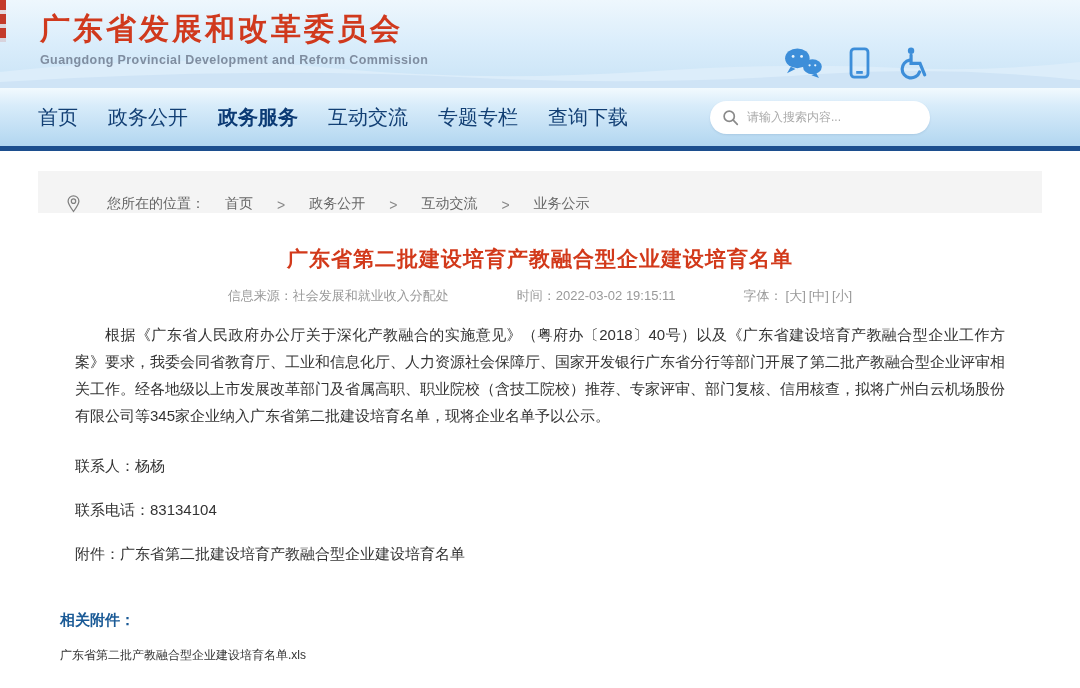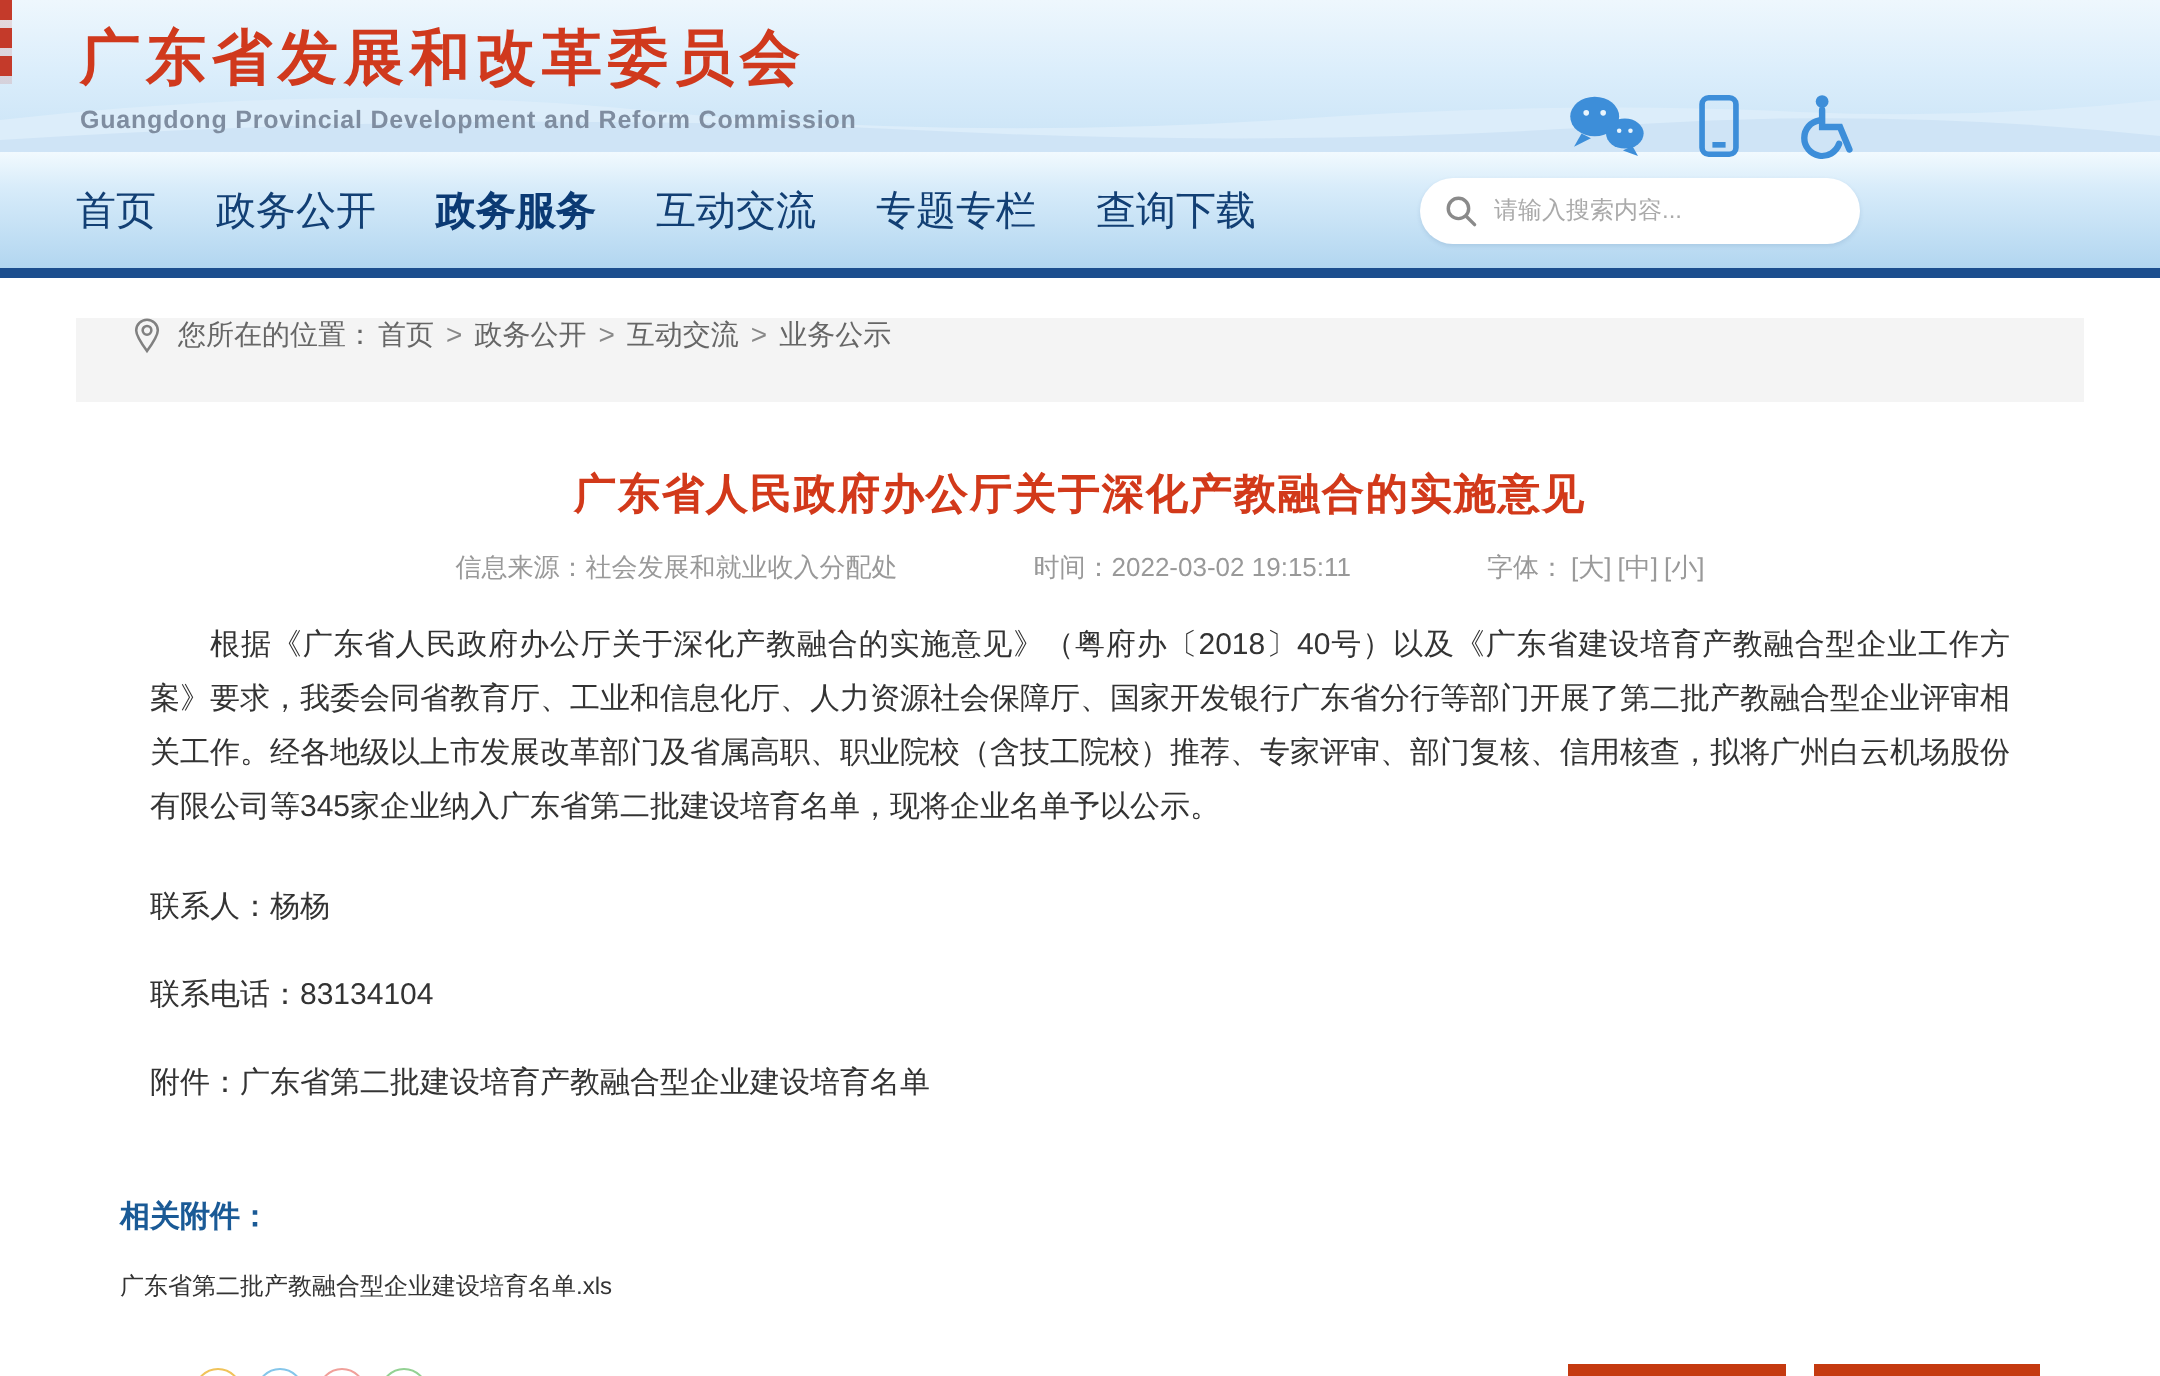--- a/index.html
+++ b/index.html
@@ -3,21 +3,21 @@
 <meta charset="utf-8">
 <style>
   * { box-sizing: border-box; margin: 0; padding: 0; }
   html,body { width:1080px; height:688px; }
   body {
     font-family: "Liberation Sans", "DejaVu Sans", sans-serif;
     background:#fff; position:relative; overflow:hidden;
   }
 
   
-  .header { position:relative; height:76px;
+  .header { position:relative; height:88px;
     background:linear-gradient(180deg,#eef7fd 0%,#daedfb 50%,#c9e3f6 100%); }
   .mountains { position:absolute; left:0; bottom:0; width:1080px; height:46px; }
   .edge-artifact { position:absolute; left:0; top:0; width:6px; height:42px;
     background:repeating-linear-gradient(180deg,#c43a2a 0 10px,rgba(196,58,42,.15) 10px 14px); }
   .logo { position:absolute; left:40px; top:9px; }
   .logo-title { color:#d0391d; font-size:30px; font-weight:bold; letter-spacing:3px; }
   .logo-sub { color:#7f8da0; font-size:12.5px; font-weight:bold; margin-top:3px; letter-spacing:.4px; }
   .header-icons { position:absolute; right:152px; top:46px; display:flex; align-items:center; gap:26px; }
   .header-icons span { display:inline-flex; cursor:pointer; }
 
@@ -29,21 +29,21 @@
   .nav-item.active { font-weight:bold; color:#0b3a74;text-align:center; }
   .search-pill { margin-left:auto; margin-right:150px; width:220px; height:33px;
     background:#fff; border-radius:17px; display:flex; align-items:center; padding:0 12px; gap:8px;
     box-shadow:0 1px 2px rgba(60,100,150,.15); }
   .search-pill input { border:none; outline:none; flex:1; font-size:12px; color:#555; background:transparent;
     font-family:inherit; }
   .search-pill input::placeholder { color:#aaa; }
 
   
   .breadcrumb-bar { margin:20px 38px 0 38px; height:42px; background:#f4f4f4;
-    display:flex; align-items:flex-start; padding-left:28px; color:#666; font-size:14px; gap:2px; }
+    display:flex; align-items:flex-end; padding-left:28px; color:#666; font-size:14px; gap:20px; }
   .breadcrumb-bar .pin { display:inline-flex; margin-right:6px; }
   .crumb { color:#666; cursor:pointer; }
   .crumb-sep { color:#888; margin:0 4px; }
 
   
   .article { padding:0 60px; }
   .article-title { margin-top:32px; text-align:center; color:#d2391a; font-size:21px; font-weight:bold; letter-spacing:1px; }
   .article-meta { margin-top:14px; text-align:center; color:#999; font-size:13px; }
   .article-meta .seg { margin:0 34px; }
   .font-size-btn { cursor:pointer; margin-left:3px; }
@@ -143,21 +143,21 @@
   <span class="crumb">首页</span>
   <span class="crumb-sep">&gt;</span>
   <span class="crumb">政务公开</span>
   <span class="crumb-sep">&gt;</span>
   <span class="crumb">互动交流</span>
   <span class="crumb-sep">&gt;</span>
   <span class="crumb">业务公示</span>
 </div>
 
 <div class="article">
-  <div class="article-title">广东省人民政府办公厅关于深化产教融合的实施意见</div>
+  <div class="article-title">广东省第二批建设培育产教融合型企业建设培育名单</div>
   <div class="article-meta">
     <span class="seg"><span>信息来源：</span><span>社会发展和就业收入分配处</span></span><span class="seg"><span>时间：</span><span>2022-03-02 19:15:11</span></span><span class="seg"><span>字体：</span><span class="font-size-btn">[大]</span><span class="font-size-btn">[中]</span><span class="font-size-btn">[小]</span></span>
   </div>
   <p class="article-body">根据《广东省人民政府办公厅关于深化产教融合的实施意见》（粤府办〔2018〕40号）以及《广东省建设培育产教融合型企业工作方案》要求，我委会同省教育厅、工业和信息化厅、人力资源社会保障厅、国家开发银行广东省分行等部门开展了第二批产教融合型企业评审相关工作。经各地级以上市发展改革部门及省属高职、职业院校（含技工院校）推荐、专家评审、部门复核、信用核查，拟将广州白云机场股份有限公司等345家企业纳入广东省第二批建设培育名单，现将企业名单予以公示。</p>
   <div class="contact-block">
     <div>联系人：杨杨</div>
     <div>联系电话：83134104</div>
     <div>附件：广东省第二批建设培育产教融合型企业建设培育名单</div>
   </div>
 </div>

